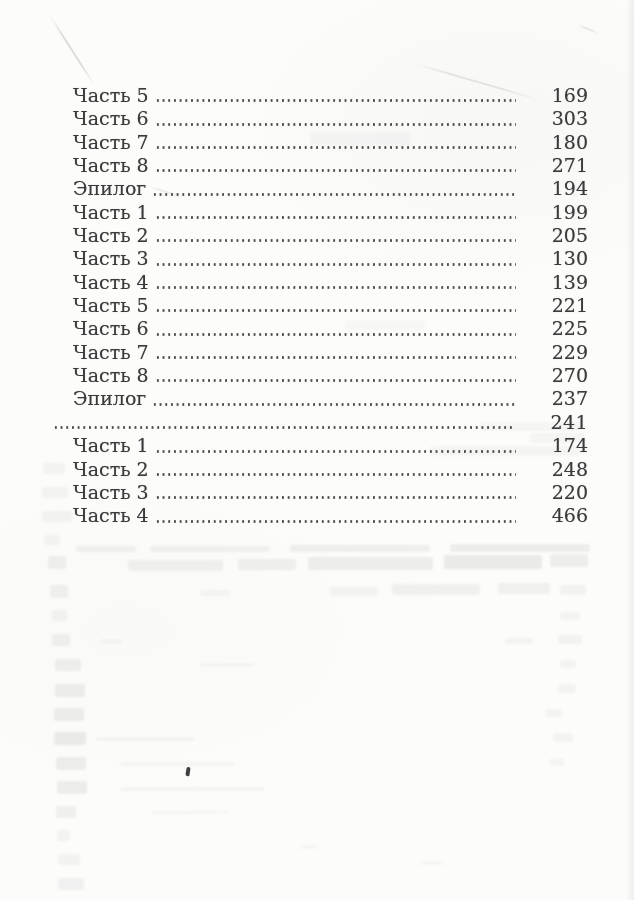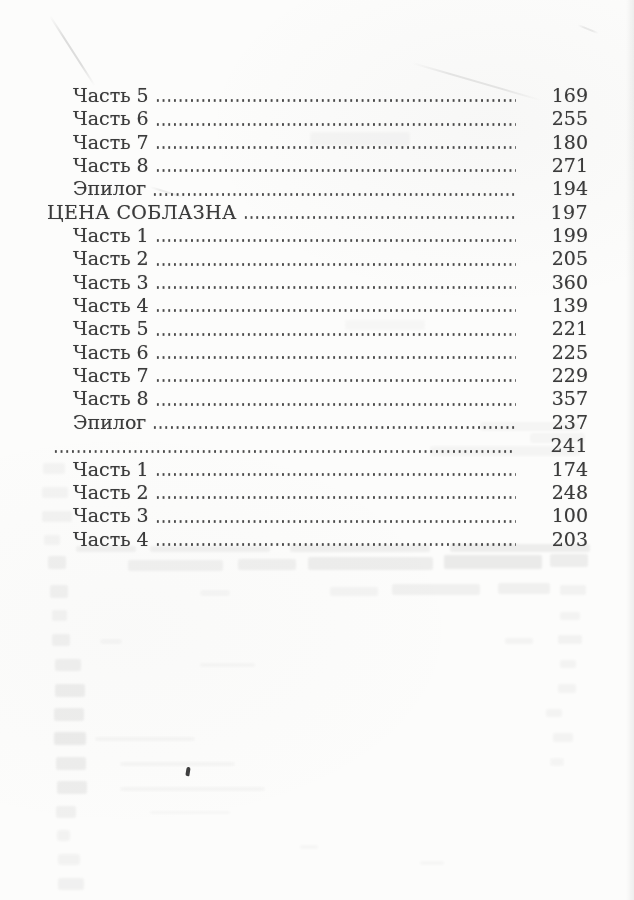--- a/index.html
+++ b/index.html
@@ -125,109 +125,104 @@
 
   <div class="toc">
     <div class="toc-row sub">
         <span class="toc-label">Часть 5</span>
         <span class="toc-leader"></span>
         <span class="toc-page">169</span>
       </div>
     <div class="toc-row sub">
         <span class="toc-label">Часть 6</span>
         <span class="toc-leader"></span>
-        <span class="toc-page">255</span>
+        <span class="toc-page">303</span>
       </div>
     <div class="toc-row sub">
         <span class="toc-label">Часть 7</span>
         <span class="toc-leader"></span>
         <span class="toc-page">180</span>
       </div>
     <div class="toc-row sub">
         <span class="toc-label">Часть 8</span>
         <span class="toc-leader"></span>
         <span class="toc-page">271</span>
       </div>
     <div class="toc-row sub">
         <span class="toc-label">Эпилог</span>
         <span class="toc-leader"></span>
         <span class="toc-page">194</span>
       </div>
+    <div class="toc-row sub">
+        <span class="toc-label">Часть 1</span>
+        <span class="toc-leader"></span>
+        <span class="toc-page">199</span>
+      </div>
+    <div class="toc-row sub">
+        <span class="toc-label">Часть 2</span>
+        <span class="toc-leader"></span>
+        <span class="toc-page">205</span>
+      </div>
+    <div class="toc-row sub">
+        <span class="toc-label">Часть 3</span>
+        <span class="toc-leader"></span>
+        <span class="toc-page">130</span>
+      </div>
+    <div class="toc-row sub">
+        <span class="toc-label">Часть 4</span>
+        <span class="toc-leader"></span>
+        <span class="toc-page">139</span>
+      </div>
+    <div class="toc-row sub">
+        <span class="toc-label">Часть 5</span>
+        <span class="toc-leader"></span>
+        <span class="toc-page">221</span>
+      </div>
+    <div class="toc-row sub">
+        <span class="toc-label">Часть 6</span>
+        <span class="toc-leader"></span>
+        <span class="toc-page">225</span>
+      </div>
+    <div class="toc-row sub">
+        <span class="toc-label">Часть 7</span>
+        <span class="toc-leader"></span>
+        <span class="toc-page">229</span>
+      </div>
+    <div class="toc-row sub">
+        <span class="toc-label">Часть 8</span>
+        <span class="toc-leader"></span>
+        <span class="toc-page">270</span>
+      </div>
+    <div class="toc-row sub">
+        <span class="toc-label">Эпилог</span>
+        <span class="toc-leader"></span>
+        <span class="toc-page">237</span>
+      </div>
     <div class="toc-row section">
-        <span class="toc-label">ЦЕНА СОБЛАЗНА</span>
-        <span class="toc-leader"></span>
-        <span class="toc-page">197</span>
+        <span class="toc-leader"></span>
+        <span class="toc-page">241</span>
       </div>
     <div class="toc-row sub">
         <span class="toc-label">Часть 1</span>
         <span class="toc-leader"></span>
-        <span class="toc-page">199</span>
+        <span class="toc-page">174</span>
       </div>
     <div class="toc-row sub">
         <span class="toc-label">Часть 2</span>
         <span class="toc-leader"></span>
-        <span class="toc-page">205</span>
+        <span class="toc-page">248</span>
       </div>
     <div class="toc-row sub">
         <span class="toc-label">Часть 3</span>
         <span class="toc-leader"></span>
-        <span class="toc-page">360</span>
+        <span class="toc-page">220</span>
       </div>
     <div class="toc-row sub">
         <span class="toc-label">Часть 4</span>
         <span class="toc-leader"></span>
-        <span class="toc-page">139</span>
-      </div>
-    <div class="toc-row sub">
-        <span class="toc-label">Часть 5</span>
-        <span class="toc-leader"></span>
-        <span class="toc-page">221</span>
-      </div>
-    <div class="toc-row sub">
-        <span class="toc-label">Часть 6</span>
-        <span class="toc-leader"></span>
-        <span class="toc-page">225</span>
-      </div>
-    <div class="toc-row sub">
-        <span class="toc-label">Часть 7</span>
-        <span class="toc-leader"></span>
-        <span class="toc-page">229</span>
-      </div>
-    <div class="toc-row sub">
-        <span class="toc-label">Часть 8</span>
-        <span class="toc-leader"></span>
-        <span class="toc-page">357</span>
-      </div>
-    <div class="toc-row sub">
-        <span class="toc-label">Эпилог</span>
-        <span class="toc-leader"></span>
-        <span class="toc-page">237</span>
-      </div>
-    <div class="toc-row section">
-        <span class="toc-leader"></span>
-        <span class="toc-page">241</span>
-      </div>
-    <div class="toc-row sub">
-        <span class="toc-label">Часть 1</span>
-        <span class="toc-leader"></span>
-        <span class="toc-page">174</span>
-      </div>
-    <div class="toc-row sub">
-        <span class="toc-label">Часть 2</span>
-        <span class="toc-leader"></span>
-        <span class="toc-page">248</span>
-      </div>
-    <div class="toc-row sub">
-        <span class="toc-label">Часть 3</span>
-        <span class="toc-leader"></span>
-        <span class="toc-page">100</span>
-      </div>
-    <div class="toc-row sub">
-        <span class="toc-label">Часть 4</span>
-        <span class="toc-leader"></span>
-        <span class="toc-page">203</span>
+        <span class="toc-page">466</span>
       </div>
   </div>
 
   <div class="speck" style="left: 186px; top: 767px;"></div>
 
   <div class="edge-shade"></div>
 </div>
 
 </body></html>

